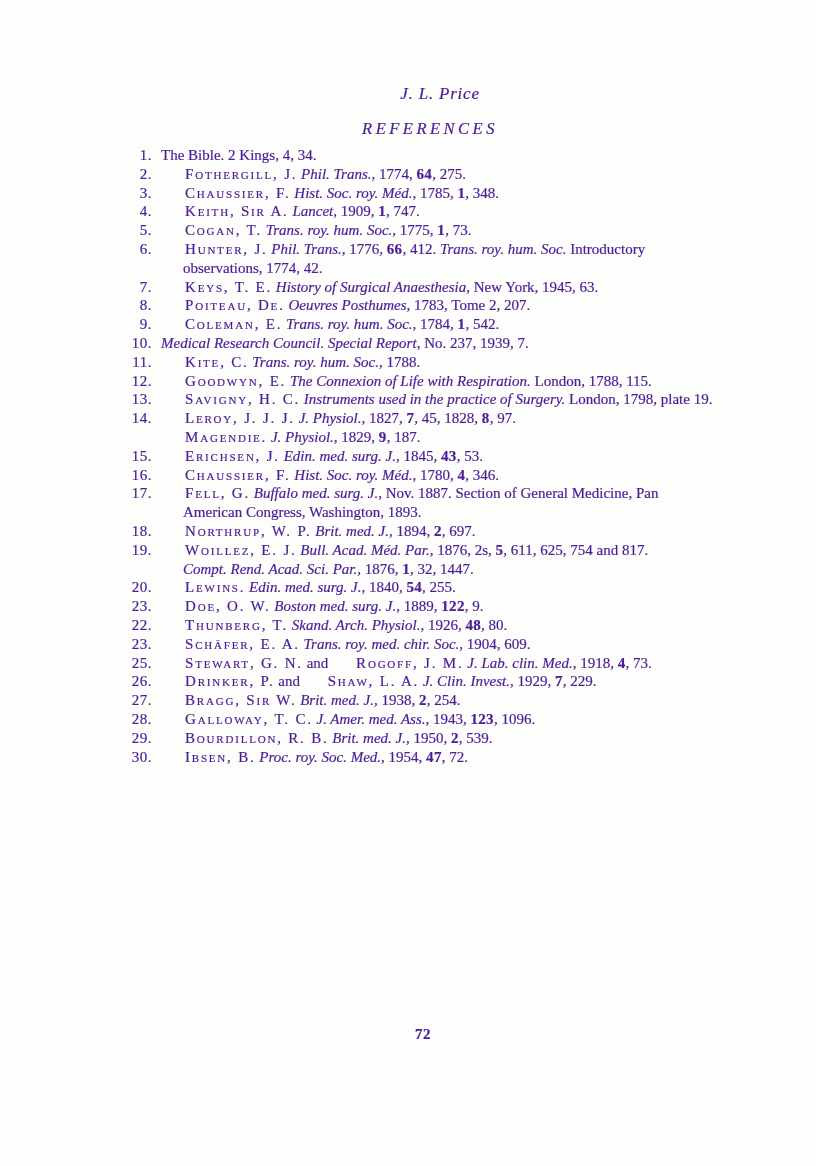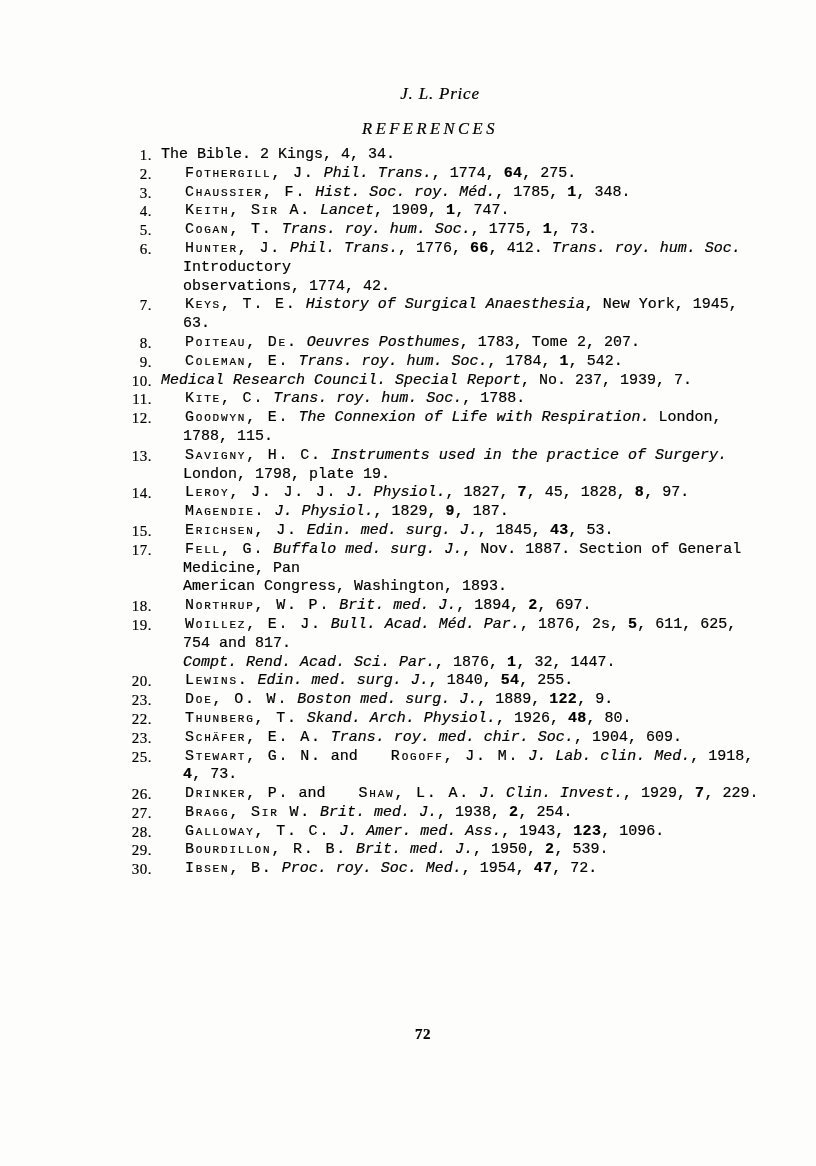--- a/index.html
+++ b/index.html
@@ -5,21 +5,21 @@
   html, body {
     margin: 0;
     padding: 0;
     background: #ffffff;
   }
   .page {
     position: relative;
     width: 816px;
     height: 1166px;
     background: #fdfdfb;
-    color: #000000;
+    color: #4c1d95;
     font-family: "Liberation Serif", "DejaVu Serif", serif;
     overflow: hidden;
     -webkit-text-stroke: 0.2px currentColor;
   }
   .running-head {
     position: absolute;
     top: 84px;
     left: 70px;
     width: 740px;
     text-align: center;
@@ -54,21 +54,20 @@
     text-align: right;
     letter-spacing: 0.5px;
   }
   .ref-body {
     margin-left: 9px;
     width: 610px;
   }
   .ref-line {
     padding-left: 22px;
     text-indent: -22px;
-    font-family: Liberation Mono, monospace;
   }
   .ref-line.indent {
     margin-left: 22px;
   }
   .s-r { font-style: normal; }
   .s-i { font-style: italic; }
   .s-b { font-weight: 700; letter-spacing: 0.3px; }
   .s-sc {
     font-variant: small-caps;
     letter-spacing: 1.8px;
@@ -177,20 +176,26 @@
           <div class="ref-line"><span class="s-sc">Magendie.</span><span class="s-i"> J. Physiol.</span><span class="s-r">, 1829, </span><span class="s-b">9</span><span class="s-r">, 187.</span></div>
         </div>
       </div>
       <div class="ref-row">
         <div class="ref-num">15.</div>
         <div class="ref-body">
           <div class="ref-line"><span class="s-sc">Erichsen, J.</span><span class="s-i"> Edin. med. surg. J.</span><span class="s-r">, 1845, </span><span class="s-b">43</span><span class="s-r">, 53.</span></div>
         </div>
       </div>
       <div class="ref-row">
+        <div class="ref-num">16.</div>
+        <div class="ref-body">
+          <div class="ref-line"><span class="s-sc">Chaussier, F.</span><span class="s-i"> Hist. Soc. roy. Méd.</span><span class="s-r">, 1780, </span><span class="s-b">4</span><span class="s-r">, 346.</span></div>
+        </div>
+      </div>
+      <div class="ref-row">
         <div class="ref-num">17.</div>
         <div class="ref-body">
           <div class="ref-line"><span class="s-sc">Fell, G.</span><span class="s-i"> Buffalo med. surg. J.</span><span class="s-r">, Nov. 1887. Section of General Medicine, Pan</span></div>
           <div class="ref-line indent"><span class="s-r">American Congress, Washington, 1893.</span></div>
         </div>
       </div>
       <div class="ref-row">
         <div class="ref-num">18.</div>
         <div class="ref-body">
           <div class="ref-line"><span class="s-sc">Northrup, W. P.</span><span class="s-i"> Brit. med. J.</span><span class="s-r">, 1894, </span><span class="s-b">2</span><span class="s-r">, 697.</span></div>

